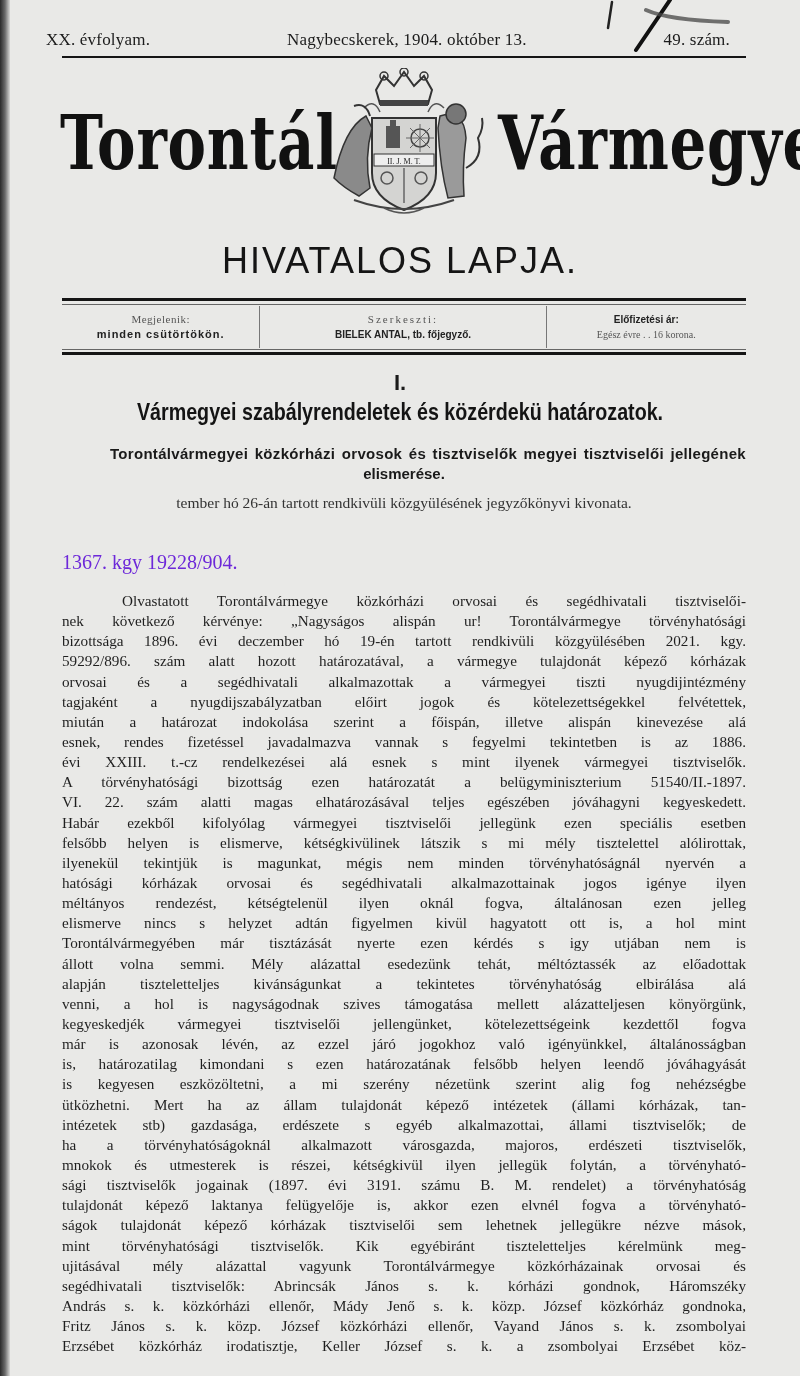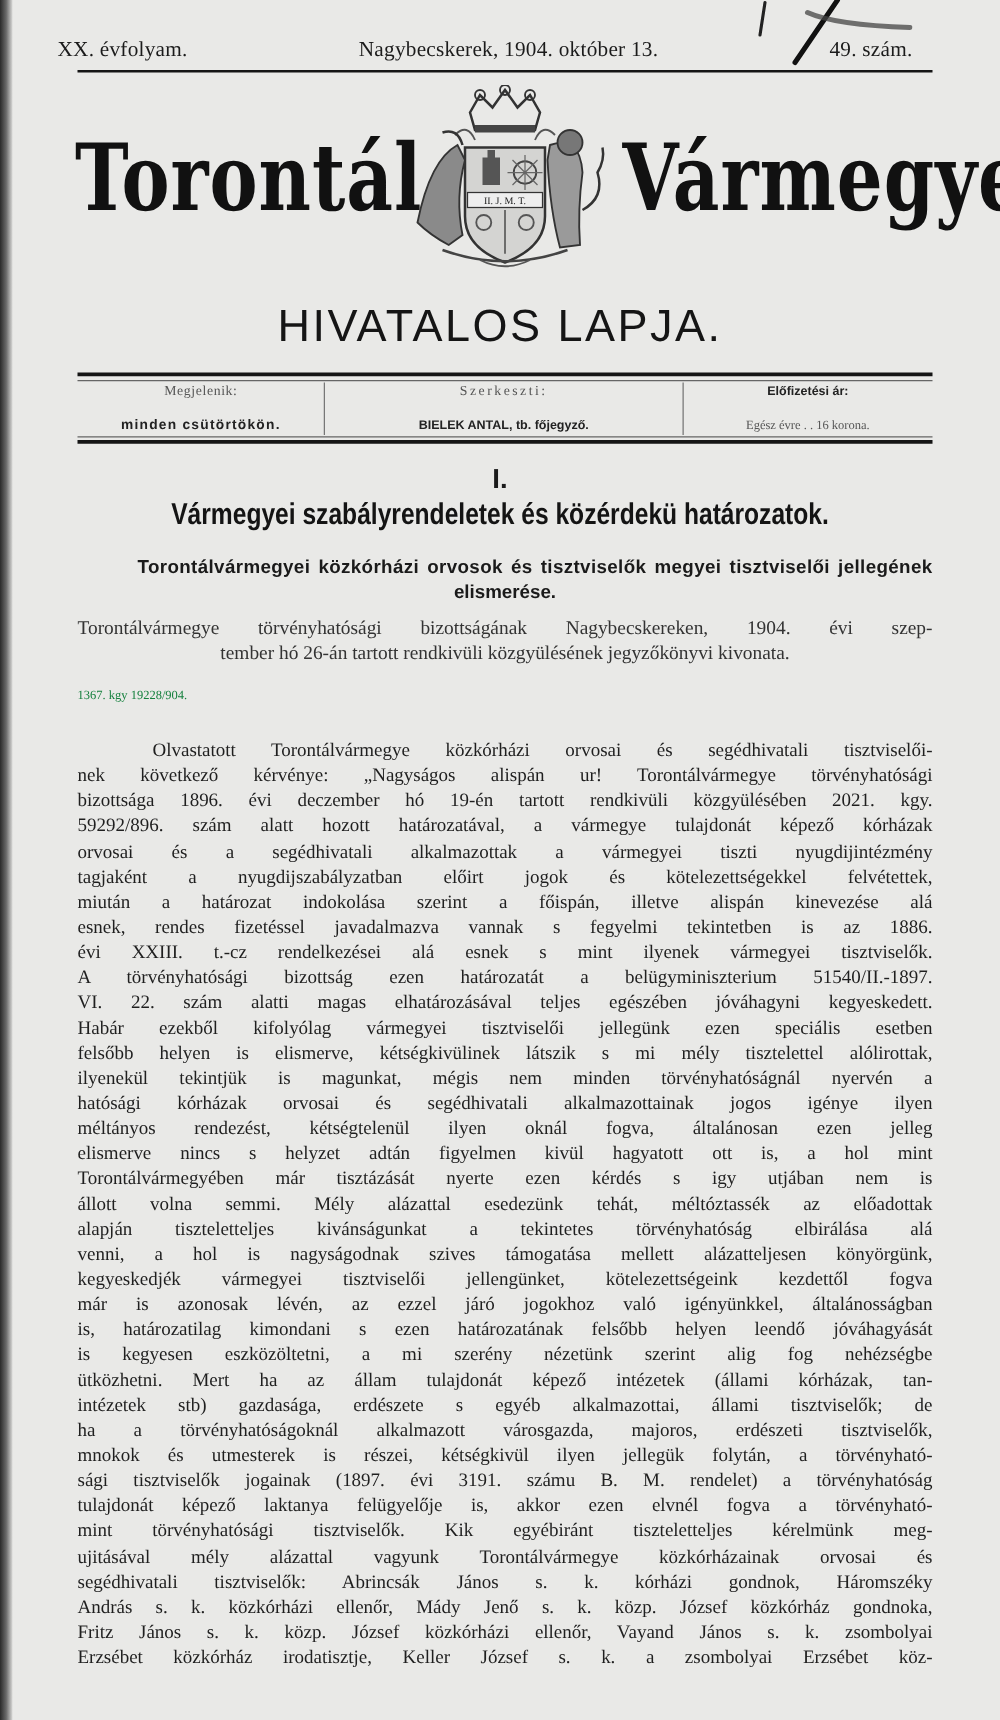--- a/index.html
+++ b/index.html
@@ -37,21 +37,21 @@
     .crest { position: absolute; left: 254px; top: 0; width: 180px; height: 150px; }
     .subtitle {
       position: absolute; left: 0; width: 800px; top: 240px; text-align: center;
       font-family: "Liberation Sans", sans-serif; font-size: 36px; letter-spacing: 2px;
       color: #151515;
     }
     .info-box {
       position: absolute; left: 62px; top: 306px; width: 684px; height: 42px;
       display: flex; font-size: 11px; text-align: center;
     }
-    .info-col { display: flex; flex-direction: column; justify-content: space-between; line-height: 15px; }
+    .info-col { display: flex; flex-direction: column; justify-content: center; line-height: 15px; }
     .info-col.c1 { width: 198px; border-right: 1px solid #777; }
     .info-col.c2 { width: 286px; border-right: 1px solid #777; }
     .info-col.c3 { width: 200px; }
     .lbl { color: #555; letter-spacing: 0.5px; }
     .lbl.spaced { letter-spacing: 2px; }
     .val-sans { font-family: "Liberation Sans", sans-serif; font-weight: bold; letter-spacing: 1px; color: #222; font-size: 11px; }
     .val-sans-small { font-family: "Liberation Sans", sans-serif; font-weight: bold; color: #222; font-size: 10px; }
     .val-serif { color: #555; font-size: 10px; }
     .section-num {
       position: absolute; left: 0; width: 800px; top: 370px; text-align: center;
@@ -69,21 +69,21 @@
     }
     .sub-heading .line1 { display: block; text-align: justify; text-align-last: justify; letter-spacing: 0.3px; margin-left: 48px; }
     .intro {
       position: absolute; left: 62px; width: 684px; top: 493px;
       font-size: 15.5px; line-height: 20px; text-align: justify; color: #333;
       text-indent: 0;
     }
     .intro .l1 { display: block; text-align: justify; text-align-last: justify; }
     .intro .l2 { display: block; text-align: center; }
     .ref-num {
-      position: absolute; left: 62px; top: 551px; font-size: 10px; color: #15803d;
+      position: absolute; left: 62px; top: 551px; font-size: 20px; color: #6d28d9;
     }
     .body-text {
       position: absolute; left: 62px; width: 684px; top: 591px;
       font-size: 15.2px; line-height: 20.15px; color: #1f1f1f;
     }
     .body-text .ln { display: block; text-align: justify; text-align-last: justify; white-space: nowrap; height: 20.15px; overflow: visible; }
     .body-text .ln.last { text-align-last: justify; font-family: Liberation Serif, serif; }
     .body-text .ln.first { padding-left: 60px; }
   </style>
 </head>
@@ -165,21 +165,20 @@
 
 <div class="section-num">I.</div>
 <div class="section-title">Vármegyei szabályrendeletek és közérdekü határozatok.</div>
 
 <div class="sub-heading">
   <span class="line1">Torontálvármegyei közkórházi orvosok és tisztviselők megyei tisztviselői jellegének</span>
   <span>elismerése.</span>
 </div>
 
 <div class="intro">
-  <span class="l1">Torontálvármegye törvényhatósági bizottságának Nagybecskereken, 1904. évi szep-</span>
   <span class="l2">tember hó 26-án tartott rendkivüli közgyülésének jegyzőkönyvi kivonata.</span>
 </div>
 
 <div class="ref-num">1367. kgy 19228/904.</div>
 
 <div class="body-text">
   <span class="ln first">Olvastatott Torontálvármegye közkórházi orvosai és segédhivatali tisztviselői-</span>
   <span class="ln">nek következő kérvénye: „Nagyságos alispán ur! Torontálvármegye törvényhatósági</span>
   <span class="ln">bizottsága 1896. évi deczember hó 19-én tartott rendkivüli közgyülésében 2021. kgy.</span>
   <span class="ln">59292/896. szám alatt hozott határozatával, a vármegye tulajdonát képező kórházak</span>
@@ -203,19 +202,20 @@
   <span class="ln">kegyeskedjék vármegyei tisztviselői jellengünket, kötelezettségeink kezdettől fogva</span>
   <span class="ln">már is azonosak lévén, az ezzel járó jogokhoz való igényünkkel, általánosságban</span>
   <span class="ln">is, határozatilag kimondani s ezen határozatának felsőbb helyen leendő jóváhagyását</span>
   <span class="ln">is kegyesen eszközöltetni, a mi szerény nézetünk szerint alig fog nehézségbe</span>
   <span class="ln">ütközhetni. Mert ha az állam tulajdonát képező intézetek (állami kórházak, tan-</span>
   <span class="ln">intézetek stb) gazdasága, erdészete s egyéb alkalmazottai, állami tisztviselők; de</span>
   <span class="ln">ha a törvényhatóságoknál alkalmazott városgazda, majoros, erdészeti tisztviselők,</span>
   <span class="ln">mnokok és utmesterek is részei, kétségkivül ilyen jellegük folytán, a törvényható-</span>
   <span class="ln">sági tisztviselők jogainak (1897. évi 3191. számu B. M. rendelet) a törvényhatóság</span>
   <span class="ln">tulajdonát képező laktanya felügyelője is, akkor ezen elvnél fogva a törvényható-</span>
+  <span class="ln">ságok tulajdonát képező kórházak tisztviselői sem lehetnek jellegükre nézve mások,</span>
   <span class="ln">mint törvényhatósági tisztviselők. Kik egyébiránt tiszteletteljes kérelmünk meg-</span>
   <span class="ln">ujitásával mély alázattal vagyunk Torontálvármegye közkórházainak orvosai és</span>
   <span class="ln">segédhivatali tisztviselők: Abrincsák János s. k. kórházi gondnok, Háromszéky</span>
   <span class="ln">András s. k. közkórházi ellenőr, Mády Jenő s. k. közp. József közkórház gondnoka,</span>
   <span class="ln">Fritz János s. k. közp. József közkórházi ellenőr, Vayand János s. k. zsombolyai</span>
   <span class="ln last">Erzsébet közkórház irodatisztje, Keller József s. k. a zsombolyai Erzsébet köz-</span>
 </div>
 
 </body></html>

